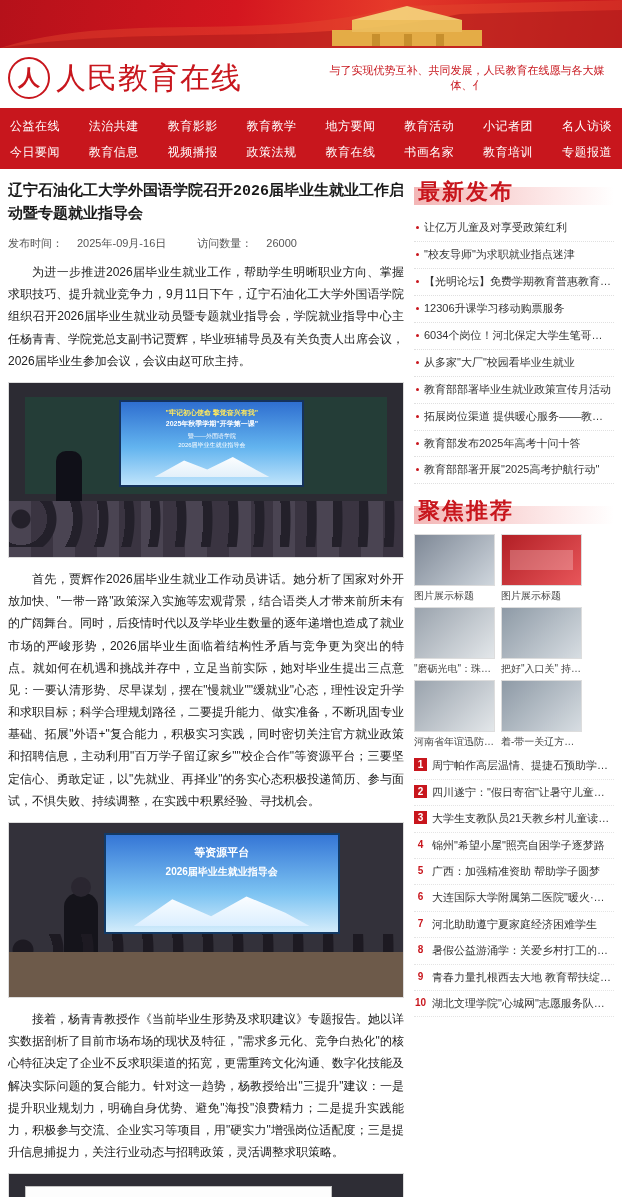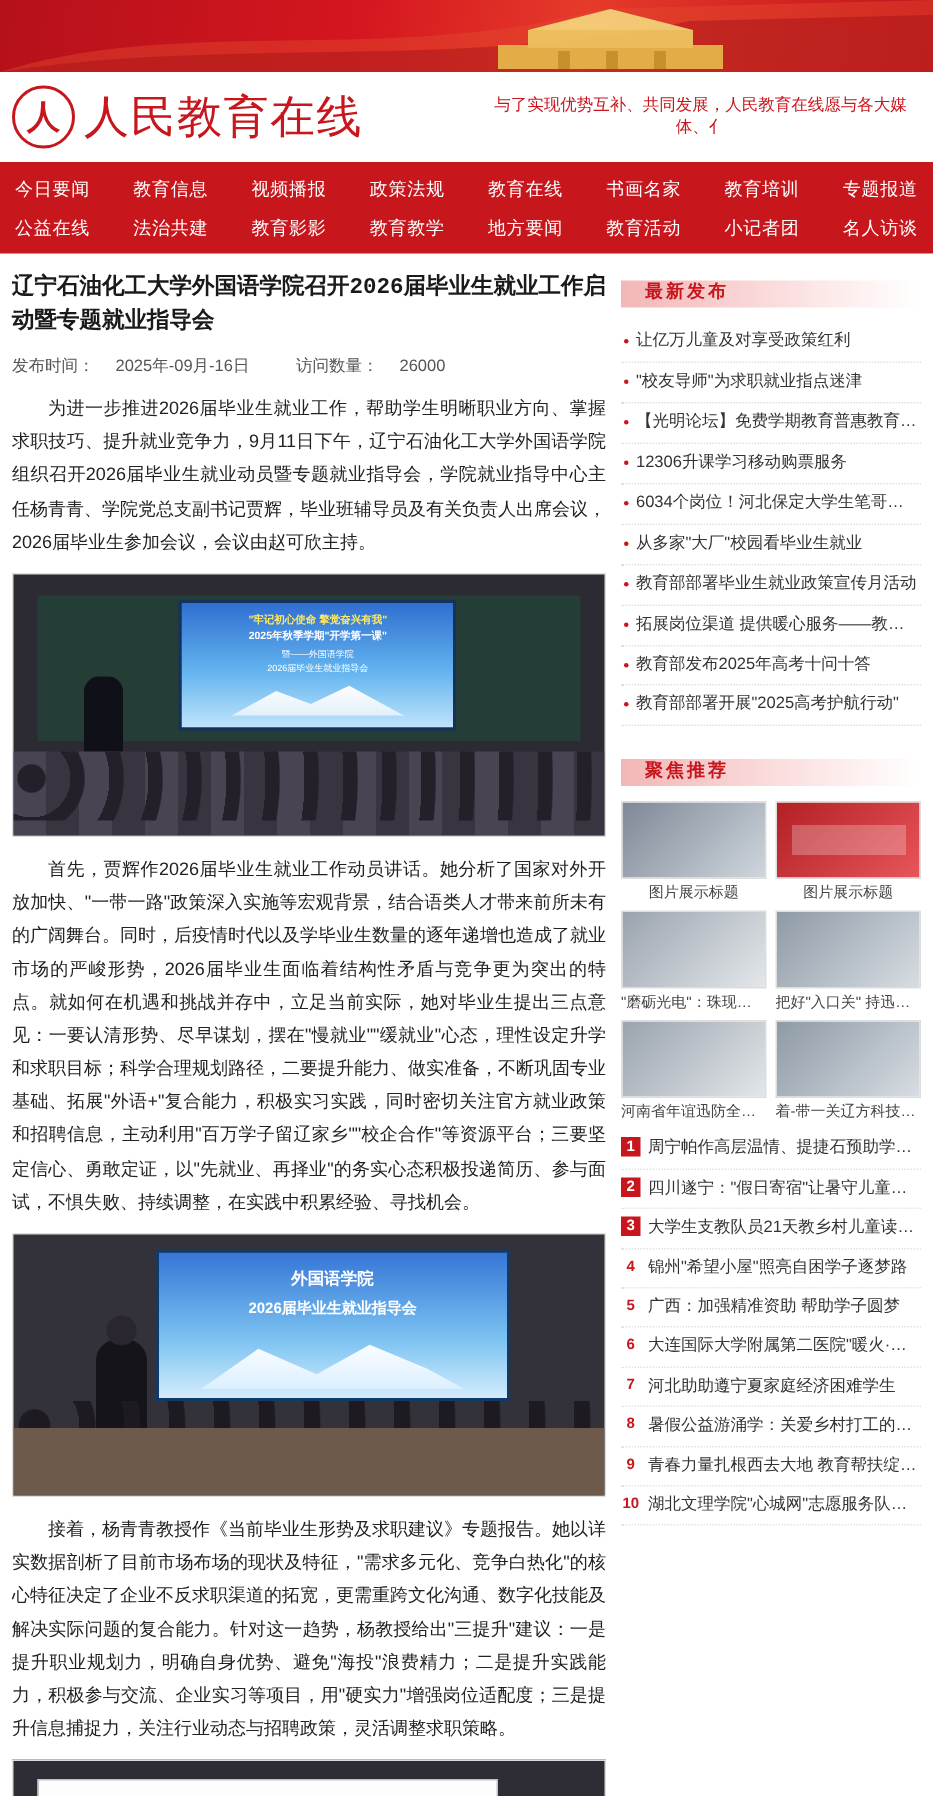--- a/index.html
+++ b/index.html
@@ -161,41 +161,41 @@
     position: relative;
     height: 30px;
     margin-bottom: 6px;
   }
   .side-head .bar {
     position:absolute; left:0; top:8px; width:100%; height:18px;
     background: linear-gradient(90deg,#f3b6b6 0%, #fdeaea 70%, #fff 100%);
   }
   .side-head .txt {
     position: relative;
-    font-family: Liberation Sans, sans-serif;
-    font-size: 12px; font-weight: bold; color: #c8161d;
-    padding-left: 16px; line-height: 30px;
+    font-family: Liberation Mono, monospace;
+    font-size: 22px; font-weight: bold; color: #c8161d;
+    padding-left: 4px; line-height: 30px;
     letter-spacing: 2px;
   }
   .news-list { list-style: none; margin: 0 0 14px 0; padding: 0; }
   .news-list li {
     font-size: 11px; color: #333; line-height: 1.45;
     padding: 5px 2px 5px 10px;
     border-bottom: 1px dotted #e0e0e0;
     position: relative;
     white-space: nowrap; overflow: hidden; text-overflow: ellipsis;
     cursor: pointer;
   }
   .news-list li::before {
     content:""; position:absolute; left:2px; top:11px;
     width:3px; height:3px; background:#c8161d; border-radius:50%;
   }
 
   .promo-grid { display:flex; gap:6px; margin-bottom:4px; }
-  .promo-card { width: 97px; text-align: center; }
+  .promo-card { width: 81px; }
   .promo-thumb { width:100%; height:52px; border:1px solid #ddd; }
   .thumb-a { background: linear-gradient(135deg,#7e8896,#cfd6dd); }
   .thumb-b { background: linear-gradient(135deg,#b21f25,#e8565a); position:relative; }
   .thumb-b::after { content:""; position:absolute; left:10%; top:30%; width:80%; height:40%; background:rgba(255,255,255,.25);}
   .thumb-c { background: linear-gradient(135deg,#9aa3ad,#e3e7ea); }
   .thumb-d { background: linear-gradient(135deg,#8e9aa6,#d7dde2); }
   .promo-cap {
     font-size: 10px; color: #444; line-height: 1.4; margin-top: 3px;
     white-space: nowrap; overflow: hidden; text-overflow: ellipsis;
   }
@@ -235,38 +235,38 @@
 <div class="masthead">
   <div class="logo-wrap">
     <div class="logo-seal">人</div>
     <div class="logo-text">人民教育在线</div>
   </div>
   <div class="masthead-slogan">与了实现优势互补、共同发展，人民教育在线愿与各大媒体、亻</div>
 </div>
 
 <div class="nav">
   <div class="nav-row">
+    <div class="nav-item">公益在线</div>
+    <div class="nav-item">法治共建</div>
+    <div class="nav-item">教育影影</div>
+    <div class="nav-item">教育教学</div>
+    <div class="nav-item">地方要闻</div>
+    <div class="nav-item">教育活动</div>
+    <div class="nav-item">小记者团</div>
+    <div class="nav-item">名人访谈</div>
+  </div>
+  <div class="nav-row">
     <div class="nav-item">今日要闻</div>
     <div class="nav-item">教育信息</div>
     <div class="nav-item">视频播报</div>
     <div class="nav-item">政策法规</div>
     <div class="nav-item">教育在线</div>
     <div class="nav-item">书画名家</div>
     <div class="nav-item">教育培训</div>
     <div class="nav-item">专题报道</div>
-  </div>
-  <div class="nav-row">
-    <div class="nav-item">公益在线</div>
-    <div class="nav-item">法治共建</div>
-    <div class="nav-item">教育影影</div>
-    <div class="nav-item">教育教学</div>
-    <div class="nav-item">地方要闻</div>
-    <div class="nav-item">教育活动</div>
-    <div class="nav-item">小记者团</div>
-    <div class="nav-item">名人访谈</div>
   </div>
 </div>
 
 <div class="page">
 
   <div class="main-col">
 
     <h1 class="article-title">辽宁石油化工大学外国语学院召开2026届毕业生就业工作启动暨专题就业指导会</h1>
 
     <div class="meta">
@@ -289,21 +289,21 @@
         <div class="seats"></div>
         <div class="heads"></div>
       </div>
     </div>
 
     <p class="para">首先，贾辉作2026届毕业生就业工作动员讲话。她分析了国家对外开放加快、"一带一路"政策深入实施等宏观背景，结合语类人才带来前所未有的广阔舞台。同时，后疫情时代以及学毕业生数量的逐年递增也造成了就业市场的严峻形势，2026届毕业生面临着结构性矛盾与竞争更为突出的特点。就如何在机遇和挑战并存中，立足当前实际，她对毕业生提出三点意见：一要认清形势、尽早谋划，摆在"慢就业""缓就业"心态，理性设定升学和求职目标；科学合理规划路径，二要提升能力、做实准备，不断巩固专业基础、拓展"外语+"复合能力，积极实习实践，同时密切关注官方就业政策和招聘信息，主动利用"百万学子留辽家乡""校企合作"等资源平台；三要坚定信心、勇敢定证，以"先就业、再择业"的务实心态积极投递简历、参与面试，不惧失败、持续调整，在实践中积累经验、寻找机会。</p>
 
     <div class="figure">
       <div class="ph photo2">
         <div class="screen2">
-          <div class="t1">外国语学院</div>
+          <div class="t1">等资源平台</div>
           <div class="t2">2026届毕业生就业指导会</div>
           <div class="mount2"></div>
         </div>
         <div class="speaker">
             <div class="head"></div>
           </div>
         <div class="heads2"></div>
         <div class="desk"></div>
       </div>
     </div>

